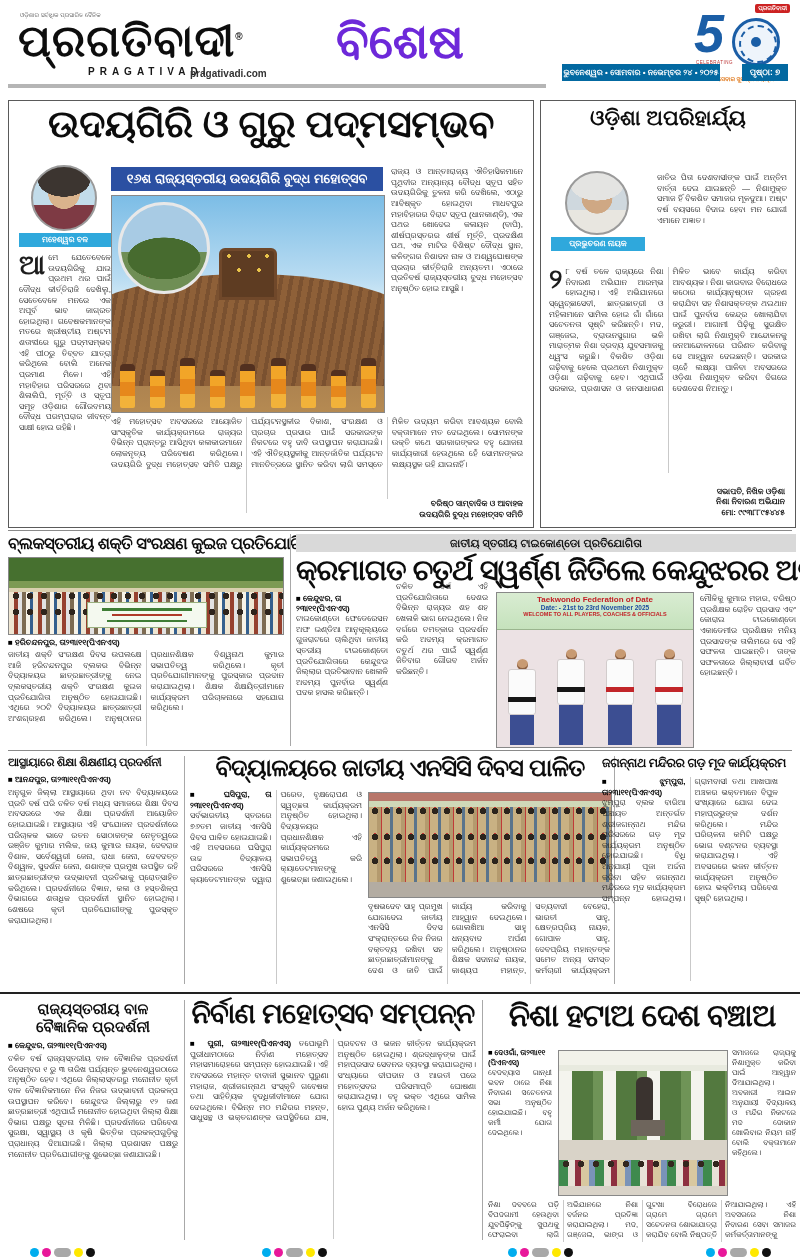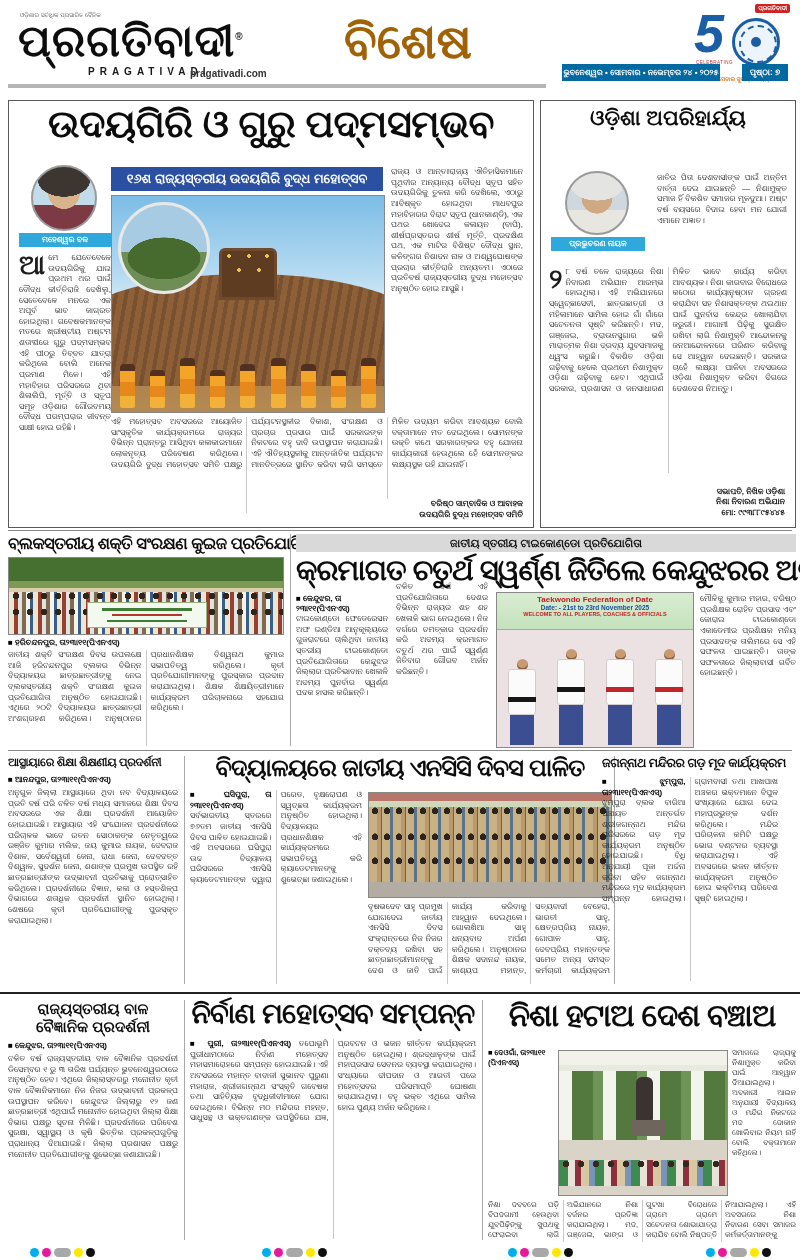--- a/index.html
+++ b/index.html
@@ -95,21 +95,21 @@
 
 <div class="page">
 
   <div class="abs" style="left:20px;top:12px;font-size:6px;color:#555;">ଓଡ଼ିଶାର ସର୍ବାଧିକ ପ୍ରସାରିତ ଦୈନିକ</div>
   <div class="abs" style="left:18px;top:16px;font-size:44px;font-weight:900;letter-spacing:1px;color:#0d0d0d;">
     <span>ପ୍ରଗତିବାଦୀ</span><sup style="font-size:10px;">®</sup>
   </div>
   <div class="abs" style="left:88px;top:66px;font-size:10px;font-weight:bold;letter-spacing:5px;color:#181818;">PRAGATIVADI</div>
   <div class="abs" style="left:190px;top:68px;font-size:10px;font-weight:bold;color:#333;">pragativadi.com</div>
 
-  <div class="abs center" style="left:278px;top:14px;width:260px;font-size:48px;font-weight:900;color:#a16207;">ବିଶେଷ</div>
+  <div class="abs center" style="left:270px;top:14px;width:260px;font-size:48px;font-weight:900;color:#6d28d9;">ବିଶେଷ</div>
 
   <div class="abs" style="left:692px;top:4px;width:102px;height:80px;">
     <div class="abs" style="right:4px;top:0;font-size:6px;font-weight:bold;color:#c22;background:#c22;color:#fff;padding:1px 3px;border-radius:2px;">ପ୍ରଗତିବାଦୀ</div>
     <div class="abs" style="left:2px;top:2px;font-size:54px;font-weight:900;font-style:italic;color:#1b5ea6;line-height:1;">5</div>
     <div class="abs" style="left:40px;top:14px;width:42px;height:42px;border-radius:50%;border:3px solid #1b5ea6;background:#eef4fb;">
       <div class="abs" style="left:4px;top:4px;width:34px;height:34px;border-radius:50%;border:2px dashed #1b5ea6;"></div>
       <div class="abs" style="left:16px;top:16px;width:10px;height:10px;border-radius:50%;background:#1b5ea6;"></div>
     </div>
     <div class="abs" style="left:4px;top:56px;font-size:4.5px;color:#b33;letter-spacing:.5px;">CELEBRATING</div>
     <div class="abs" style="left:4px;top:62px;font-size:6px;font-weight:bold;color:#c22;">YEARS</div>
@@ -283,20 +283,21 @@
       <span>ତପୋଭୂମି ପୁରୀଧାମଠାରେ ନିର୍ବାଣ ମହୋତ୍ସବ ମହାସମାରୋହରେ ସମ୍ପନ୍ନ ହୋଇଯାଇଛି। ଏହି ଅବସରରେ ମହାନ୍ତ ବାବାଜୀ ସୁଭାନବ ପୁରୁଣା ମହାରାଜ, ଶ୍ରୀଜଗନ୍ନାଥ ସଂସ୍କୃତି ଗବେଷକ ତଥା ସାହିତ୍ୟିକ ବୃଦ୍ଧିଜୀବୀମାନେ ଯୋଗ ଦେଇଥିଲେ। ବିଭିନ୍ନ ମଠ ମନ୍ଦିରର ମହନ୍ତ, ସାଧୁସନ୍ଥ ଓ ଭକ୍ତଗଣଙ୍କ ଉପସ୍ଥିତିରେ ଯଜ୍ଞ, ପ୍ରବଚନ ଓ ଭଜନ କୀର୍ତ୍ତନ କାର୍ଯ୍ୟକ୍ରମ ଅନୁଷ୍ଠିତ ହୋଇଥିଲା। ଶ୍ରଦ୍ଧାଳୁଙ୍କ ପାଇଁ ମହାପ୍ରସାଦ ସେବନର ବ୍ୟବସ୍ଥା କରାଯାଇଥିଲା। ସଂଧ୍ୟାରେ ଦୀପଦାନ ଓ ଆରତୀ ପରେ ମହୋତ୍ସବର ପରିସମାପ୍ତି ଘୋଷଣା କରାଯାଇଥିଲା। ବହୁ ଭକ୍ତ ଏଥିରେ ସାମିଲ ହୋଇ ପୁଣ୍ୟ ଅର୍ଜନ କରିଥିଲେ।</span>
     </div>
   </div>
 
   <div class="vr" style="left:482px;top:1000px;height:240px;"></div>
 
   <div class="abs" style="left:488px;top:998px;width:308px;height:246px;">
     <div class="hl center" style="font-size:31px;white-space:nowrap;letter-spacing:-1px;">ନିଶା ହଟାଅ ଦେଶ ବଞ୍ଚାଅ</div>
     <div class="abs" style="left:0;top:50px;width:64px;">
       <div class="dateline" style="font-size:7.5px;">■ ଦେଓଗାଁ, ତା୨୩ା୧୧ (ପିଏନଏସ୍)</div>
+      <div class="bodytxt" style="font-size:7.5px;height:132px;">ବେଦବ୍ୟାସ ଗାନ୍ଧୀ ଭବନ ଠାରେ ନିଶା ନିବାରଣ ସଚେତନତା ସଭା ଅନୁଷ୍ଠିତ ହୋଇଯାଇଛି। ବହୁ କର୍ମୀ ଯୋଗ ଦେଇଥିଲେ।</div>
     </div>
     <div class="ph ph-gnd" style="left:70px;top:52px;width:168px;height:144px;">
       <div class="gnd-mid"></div>
       <div class="gnd-statue"></div>
       <div class="gnd-ped"></div>
       <div class="gnd-floor"></div>
       <div class="gnd-people"></div>
     </div>
     <div class="abs bodytxt" style="left:244px;top:50px;width:64px;height:146px;font-size:7.5px;">ସମାଜରେ ରାଜ୍ୟକୁ ନିଶାମୁକ୍ତ କରିବା ପାଇଁ ଆହ୍ୱାନ ଦିଆଯାଇଥିଲା। ଅବକାରୀ ଆଇନ ଅନୁଯାୟୀ ବିଦ୍ୟାଳୟ ଓ ମନ୍ଦିର ନିକଟରେ ମଦ ଦୋକାନ ଖୋଲିବାର ନିୟମ ନାହିଁ ବୋଲି ବକ୍ତାମାନେ କହିଥିଲେ।</div>
     <div class="abs bodytxt cols4" style="left:0;top:202px;width:308px;height:42px;font-size:7.5px;">ନିଶା ଦବବରେ ପଡ଼ି ବିପଦଗାମୀ ହେଉଥିବା ଯୁବପିଢ଼ିଙ୍କୁ ସୁପଥକୁ ଫେରାଇବା ଲାଗି ଅଭିଯାନରେ ନିଶା ବର୍ଜନର ପ୍ରତିଜ୍ଞା କରାଯାଇଥିଲା। ମଦ, ଗଞ୍ଜେଇ, ଭାଙ୍ଗ ଓ ଗୁଟଖା ବିରୋଧରେ ଗ୍ରାମେ ଗ୍ରାମେ ସଚେତନତା ଶୋଭାଯାତ୍ରା କରାଯିବ ବୋଲି ନିଷ୍ପତ୍ତି ନିଆଯାଇଥିଲା। ଏହି ଅବସରରେ ନିଶା ନିବାରଣ ସେବା ସମାଜର କର୍ମକର୍ତ୍ତାମାନଙ୍କୁ ସମ୍ବର୍ଦ୍ଧିତ କରାଯାଇଥିଲା। ଶେଷରେ ଗାନ୍ଧୀଜୀଙ୍କ ପ୍ରତିମୂର୍ତ୍ତିରେ ମାଲ୍ୟାର୍ପଣ କରାଯାଇ ସଭାର ପରିସମାପ୍ତି ଘୋଷିତ ହୋଇଥିଲା।</div>

